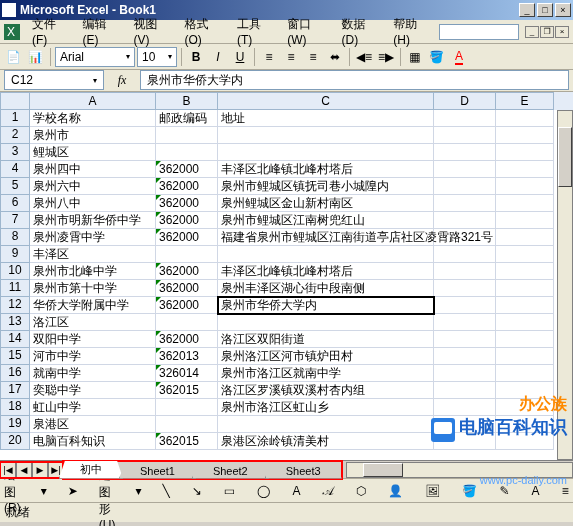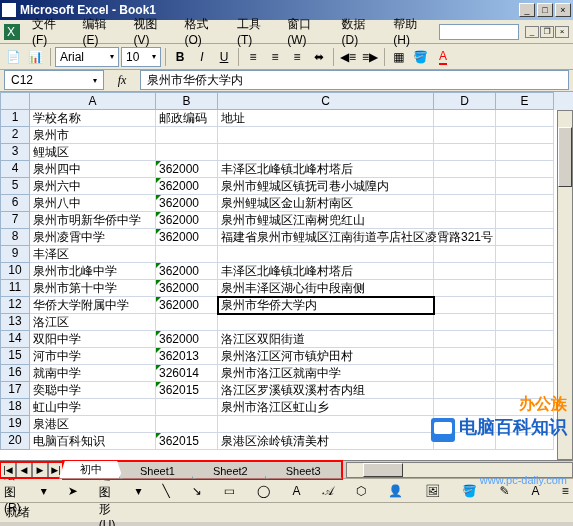--- a/index.html
+++ b/index.html
@@ -14,21 +14,21 @@
 .menubar { background: #ece9d8; height: 24px; display: flex; align-items: center; padding: 0 4px; border-bottom: 1px solid #aca899; }
 .menubar .m-icon { width: 16px; height: 16px; margin-right: 6px; }
 .menubar .menu-item { padding: 2px 6px; cursor: pointer; }
 .menubar .help-inp { margin-left: auto; width: 80px; height: 16px; border: 1px solid #7f9db9; background:#fff; }
 .menubar .mdi-btns { display:flex; gap:1px; margin-left:6px; }
 .menubar .mdi-btn { width:14px; height:12px; border:1px solid #808080; background:#ece9d8; font-size:8px; text-align:center; cursor:pointer; }
 
 .toolbar { background: #ece9d8; height: 26px; display: flex; align-items: center; padding: 0 4px; border-bottom: 1px solid #aca899; gap: 2px; }
 .tb-btn { width: 20px; height: 20px; display: flex; align-items: center; justify-content: center; cursor: pointer; border: 1px solid transparent; }
 .tb-sep { width: 1px; height: 18px; background: #aca899; margin: 0 2px; }
-.font-sel { width: 64px; height: 20px; border: 1px solid #7f9db9; background: #fff; padding: 0 4px; display: flex; align-items: center; }
+.font-sel { width: 80px; height: 20px; border: 1px solid #7f9db9; background: #fff; padding: 0 4px; display: flex; align-items: center; }
 .size-sel { width: 40px; height: 20px; border: 1px solid #7f9db9; background: #fff; padding: 0 4px; display: flex; align-items: center; }
 .dd-arrow { margin-left: auto; font-size: 8px; }
 
 .namebox-row { background: #ece9d8; height: 22px; display: flex; align-items: flex-start; border-bottom: 1px solid #aca899; }
 .namebox { width: 100px; height: 20px; border: 1px solid #7f9db9; background: #fff; margin-left: 4px; display: flex; align-items: center; padding: 0 6px; }
 .fx-btn { width: 20px; height: 20px; display: flex; align-items: center; justify-content: center; font-style: italic; font-family: serif; margin: 0 8px; cursor: pointer; }
 .formula-bar { flex: 1; height: 20px; border: 1px solid #7f9db9; background: #fff; padding: 0 6px; display: flex; align-items: center; margin-right: 4px; }
 
 .sheet-area { position: relative; background: #fff; height: 386px; display: flex; flex-direction: column; }
 .col-headers { display: flex; height: 18px; background: #e4ecf7; }

